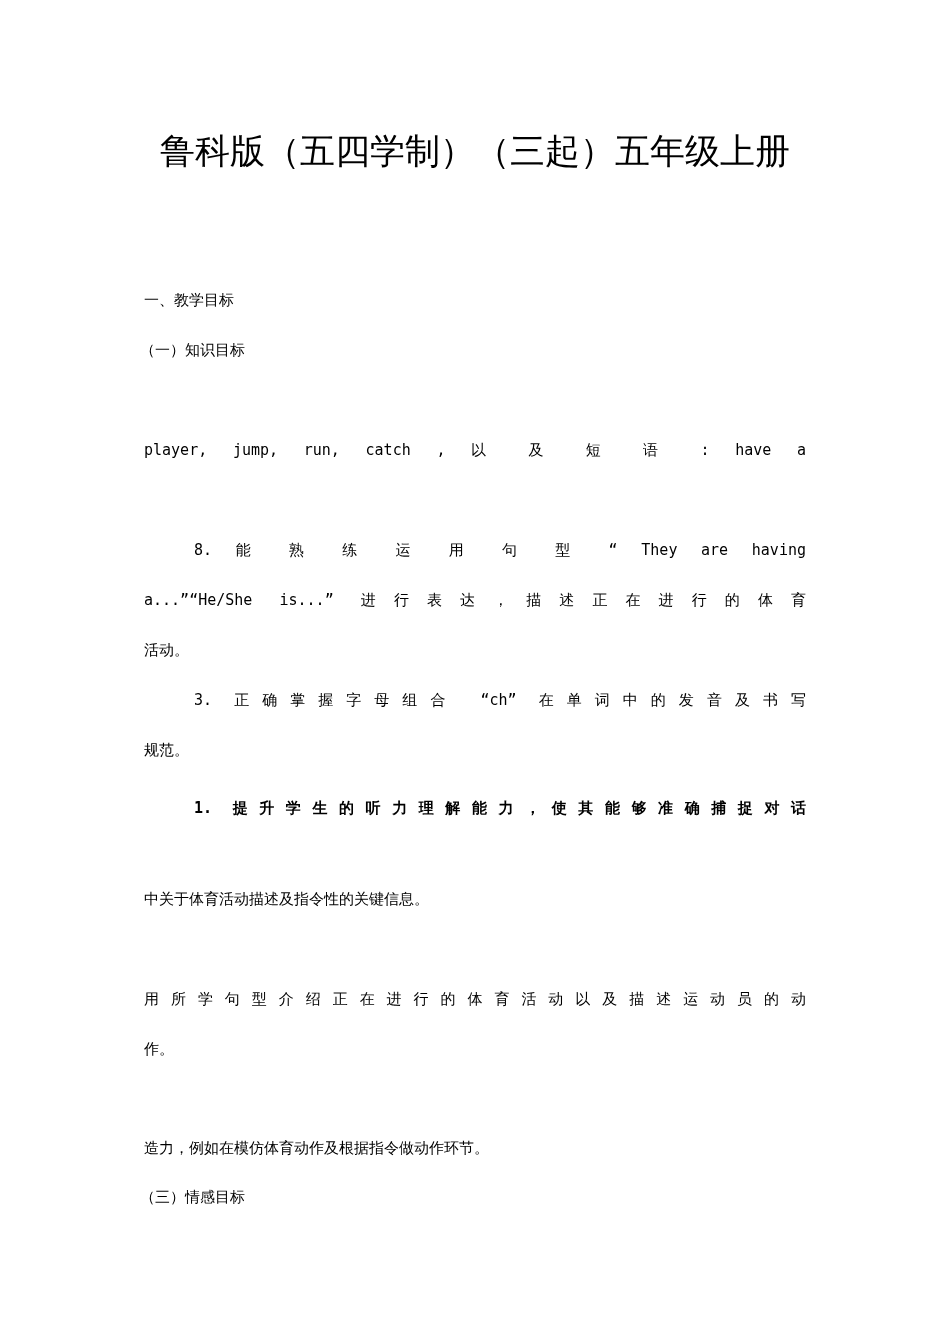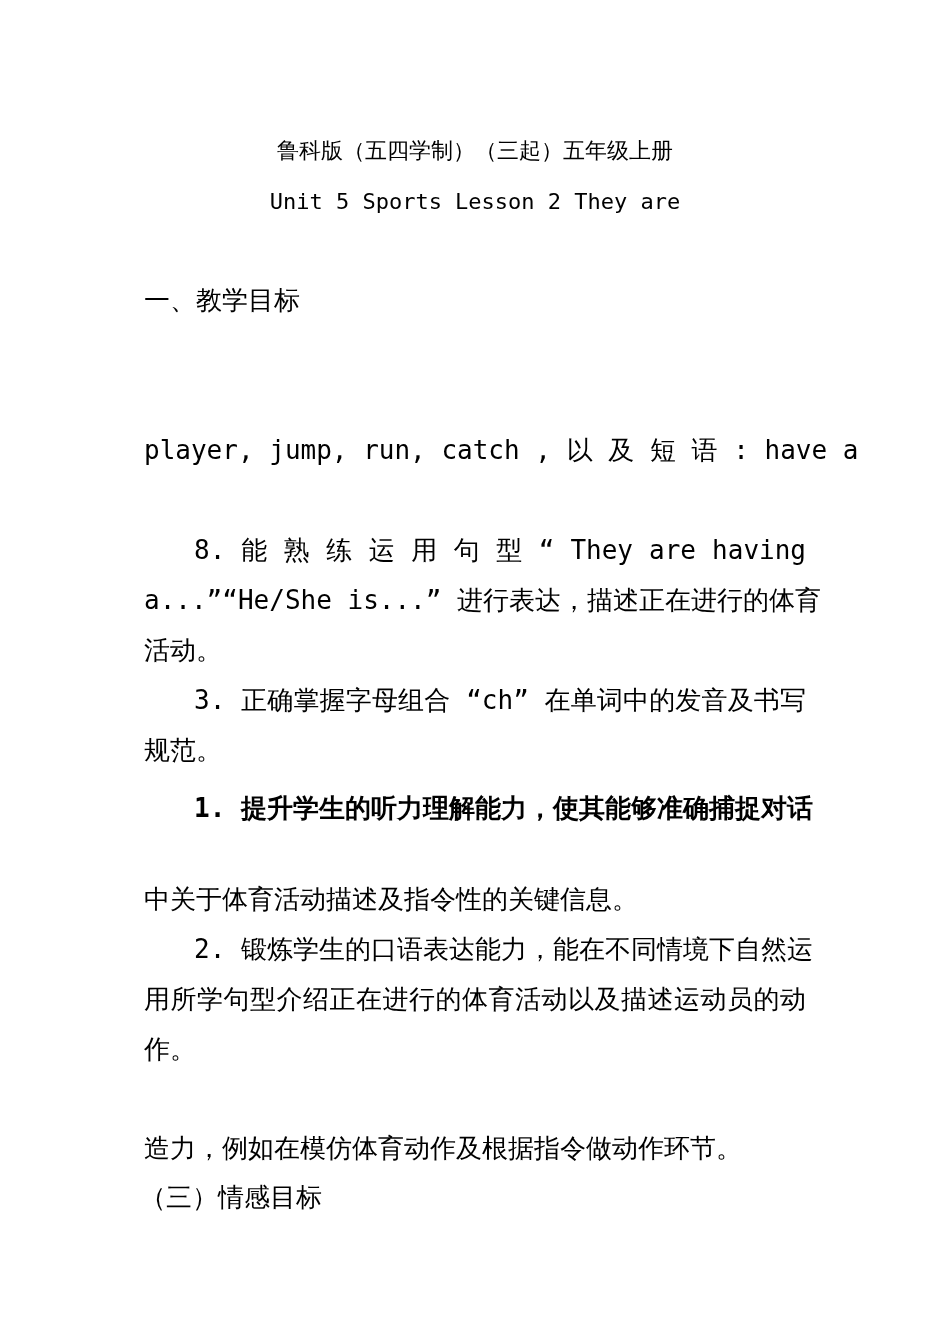--- a/index.html
+++ b/index.html
@@ -19,57 +19,56 @@
       position: absolute;
       left: 0; top: 0;
       width: 950px; height: 1344px;
       background: #ffffff;
     }
     .title {
       position: absolute;
       left: 140px;
       width: 670px;
       text-align: center;
-      font-size: 22px;
+      font-size: 35px;
       line-height: 50px;
       white-space: nowrap;
     }
     .line {
       position: absolute;
       left: 144px;
       width: 662px;
-      font-size: 26px;
+      font-size: 15px;
       line-height: 50px;
       white-space: nowrap;
     }
     .justify {
       text-align: justify;
       text-align-last: justify;
     }
     .indent { padding-left: 50px; box-sizing: border-box; }
   </style>
 </head>
 <body>
 
 <div class="page">
 
   <div class="title" style="top:126px;">鲁科版（五四学制）（三起）五年级上册</div>
-  <div class="title" style="top:177px;">Unit 5 Sports Lesson 2 They are</div>
 
   <div class="line" style="top:275px;">一、教学目标</div>
 
+  <div class="line" style="left:140px; top:325px;">（一）知识目标</div>
   <div class="line justify" style="top:425px;">player,  jump,  run,  catch ,  以 及 短 语 :  have  a</div>
   <div class="line justify indent" style="top:525px;">8.  能 熟 练 运 用 句 型  “ They  are  having</div>
   <div class="line justify" style="top:575px;">a...”“He/She is...” 进行表达，描述正在进行的体育</div>
   <div class="line" style="top:625px;">活动。</div>
   <div class="line justify indent" style="top:675px;">3. 正确掌握字母组合 “ch” 在单词中的发音及书写</div>
   <div class="line" style="top:725px;">规范。</div>
 
   <div class="line justify indent" style="top:783px;font-weight:bold;">1. 提升学生的听力理解能力，使其能够准确捕捉对话</div>
   <div class="line" style="top:874px;">中关于体育活动描述及指令性的关键信息。</div>
-  <div class="line justify indent" style="top:924px;">2. 锻炼学生的口语表达能力，能在不同情境下自然运</div>
   <div class="line justify" style="top:974px;">用所学句型介绍正在进行的体育活动以及描述运动员的动</div>
   <div class="line" style="top:1024px;">作。</div>
   <div class="line" style="left:140px; top:1172px;">（三）情感目标</div>
 
   <div class="line" style="top:1123px;">造力，例如在模仿体育动作及根据指令做动作环节。</div>
 
 </div>
 
 </body></html>

